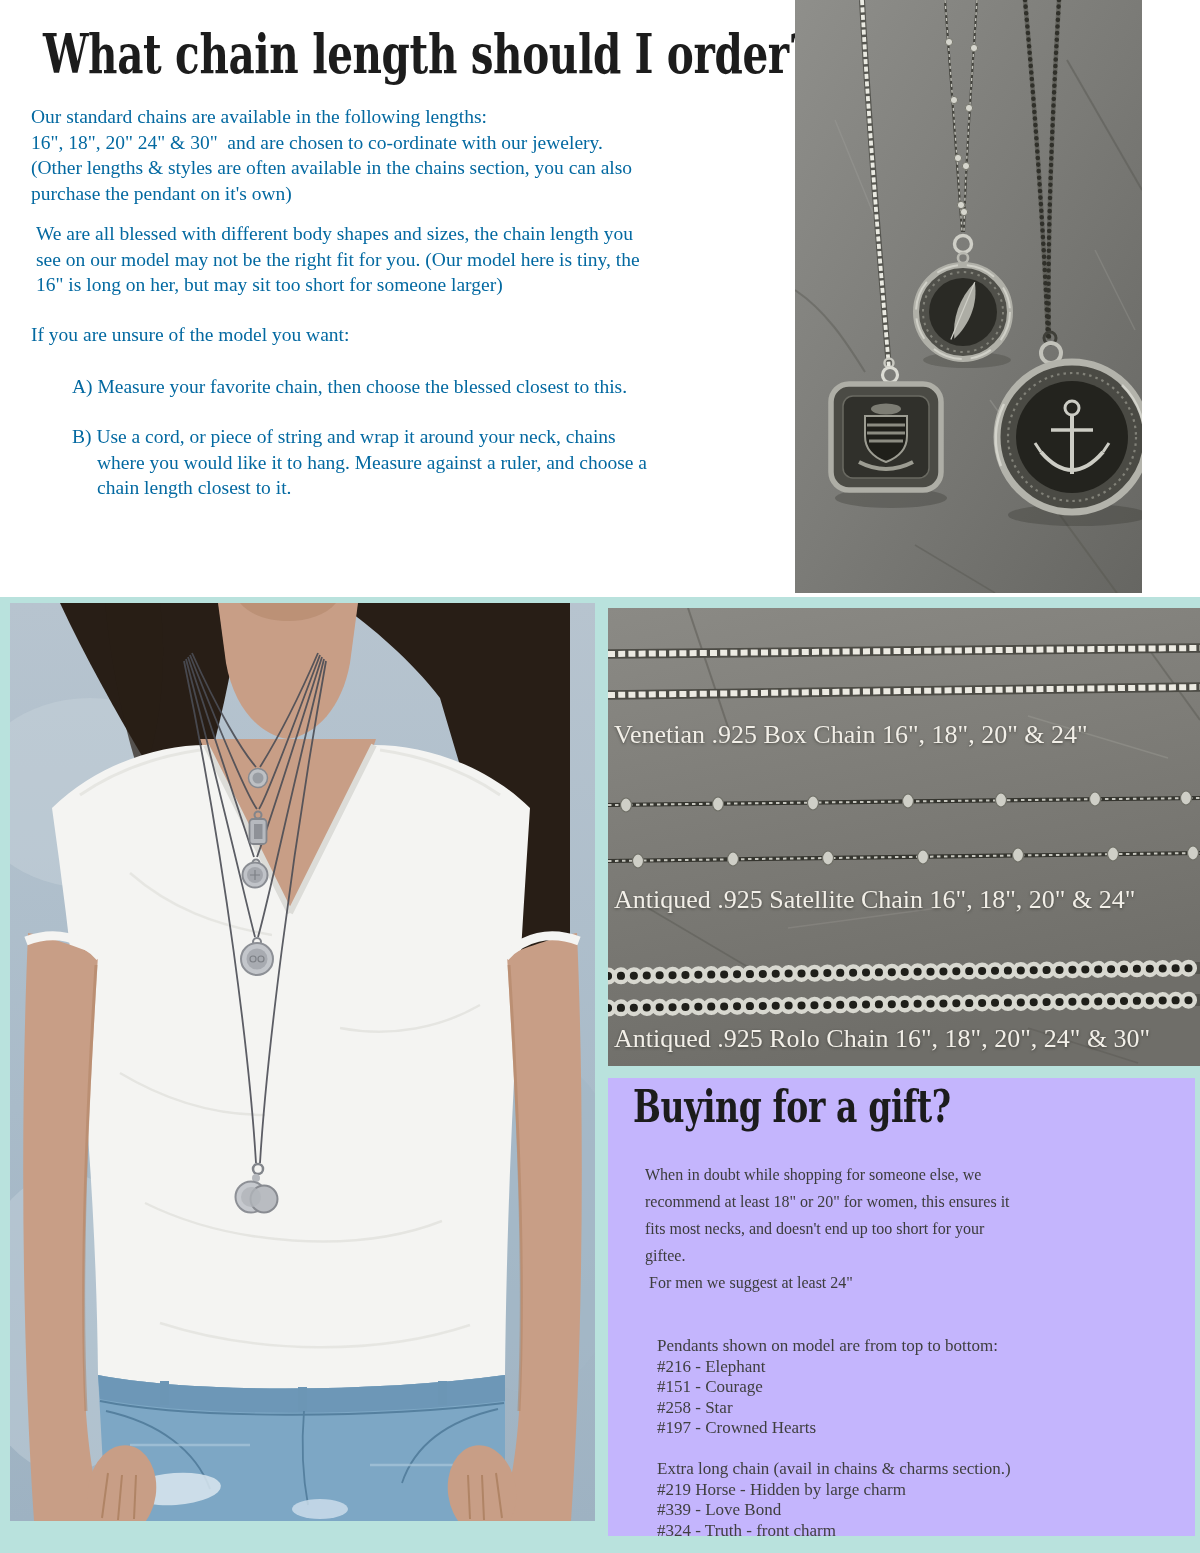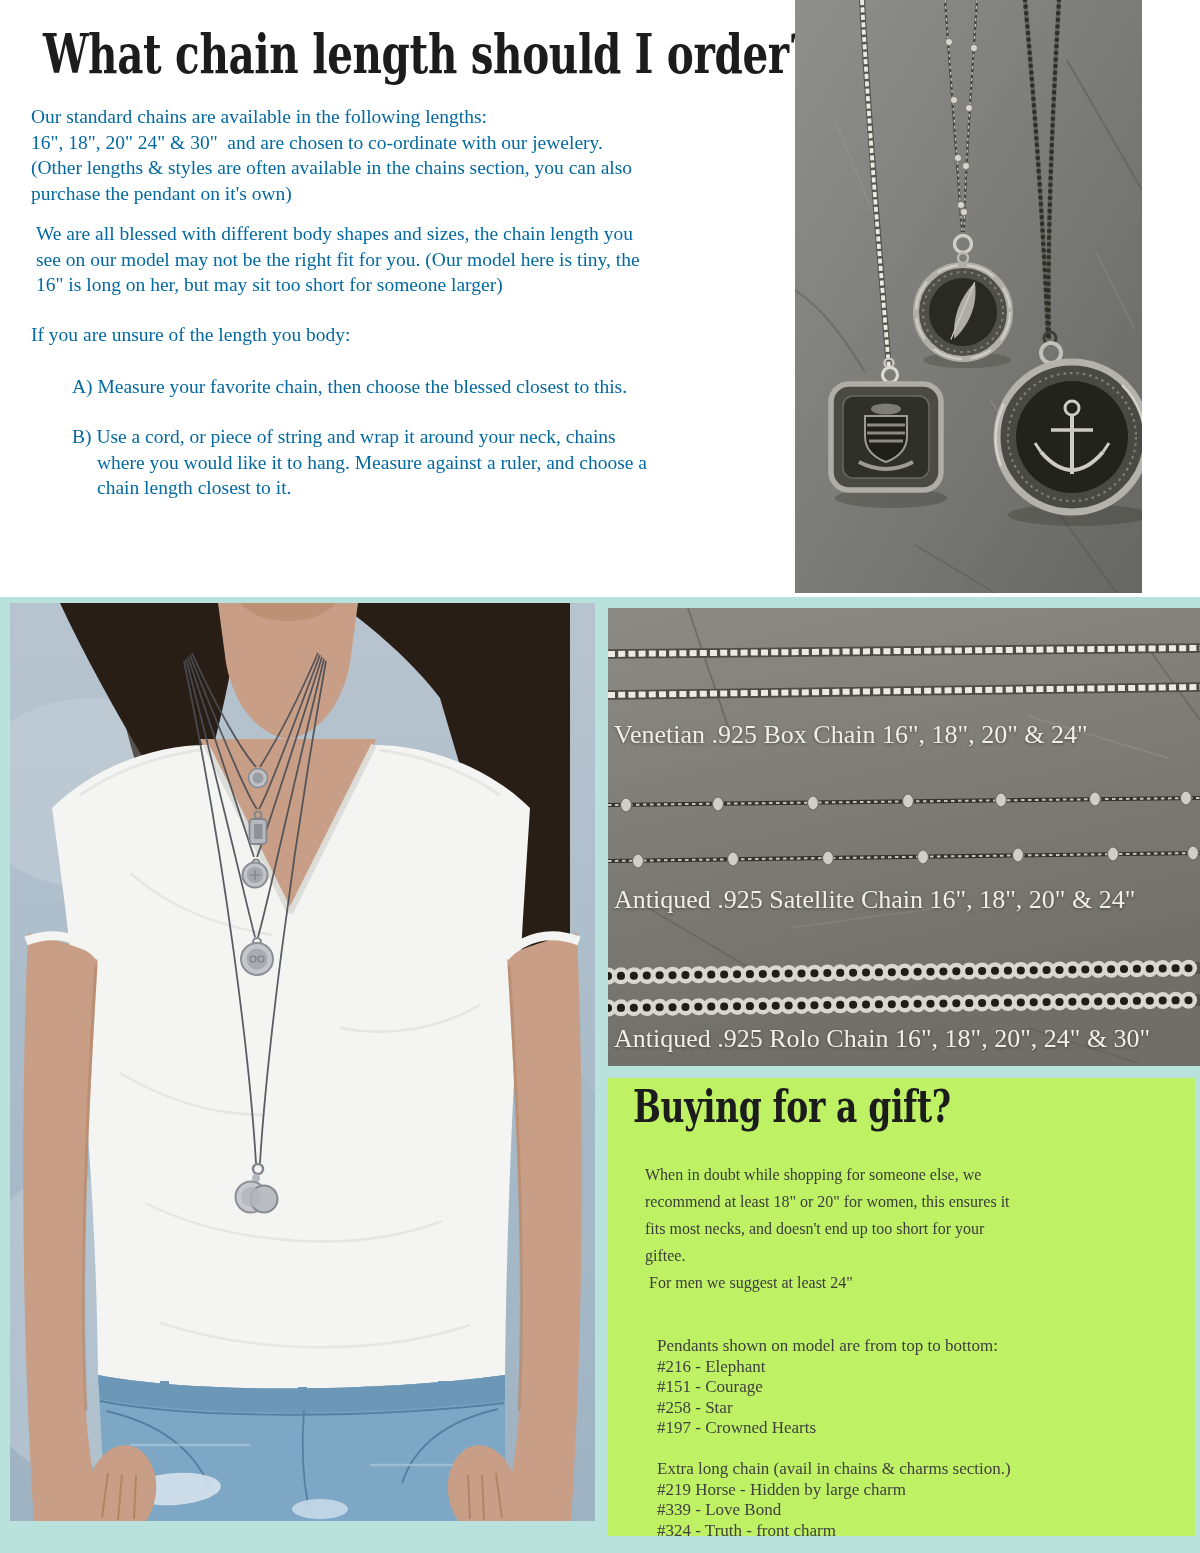--- a/index.html
+++ b/index.html
@@ -32,21 +32,21 @@
   .photo-chains   { left:608px; top:608px; width:592px; height:458px; }
 
   .chain-label { position:absolute; left:6px; margin:0; font-size:26px; color:#f2efe8;
     text-shadow:0 1px 3px rgba(35,35,30,.55); white-space:nowrap; }
   .label-box { top:720px; }       
   .label-sat { top:885px; }
   .label-rolo{ top:1024px; }
   .chain-label.abs { left:614px; }
 
   
-  .gift-panel { position:absolute; left:608px; top:1078px; width:587px; height:458px; background:#bef264; }
+  .gift-panel { position:absolute; left:608px; top:1078px; width:587px; height:458px; background:#c4b5fd; }
   .gift-title { position:absolute; left:25px; top:3px; margin:0; font-family:"DejaVu Serif",serif;
     font-weight:700; font-size:44px; color:#1c1c1c; }
   .gift-advice { position:absolute; left:37px; top:83px; width:535px; margin:0;
     font-size:16px; line-height:27px; color:#3c3c3c; white-space:pre-wrap; }
   .gift-list { position:absolute; left:37px; top:246px; width:535px; margin:12px;
     font-size:17px; line-height:20.5px; color:#3f3f3f; white-space:pre-wrap; }
 </style>
 </head>
 <body>
 
@@ -55,21 +55,21 @@
 
   <section>
     <h1 class="intro-title"><span class="condense">What chain length should I order?</span></h1>
     <p class="body-text p-lengths">Our standard chains are available in the following lengths:
 16", 18", 20" 24" &amp; 30"  and are chosen to co-ordinate with our jewelery.
 (Other lengths &amp; styles are often available in the chains section, you can also
 purchase the pendant on it's own)</p>
     <p class="body-text p-fit">We are all blessed with different body shapes and sizes, the chain length you
 see on our model may not be the right fit for you. (Our model here is tiny, the
 16" is long on her, but may sit too short for someone larger)</p>
-    <p class="body-text p-unsure">If you are unsure of the length you body:</p>
+    <p class="body-text p-unsure">If you are unsure of the model you want:</p>
     <p class="body-text opt opt-a">A) Measure your favorite chain, then choose the blessed closest to this.</p>
     <p class="body-text opt opt-b">B) Use a cord, or piece of string and wrap it around your neck, chains
 where you would like it to hang. Measure against a ruler, and choose a
 chain length closest to it.</p>
   </section>
 
   <div class="photo photo-pendants">
     <svg width="347" height="593" viewBox="0 0 347 593">
       <defs>
         <linearGradient id="slateA" x1="0" y1="0" x2="1" y2="1">

